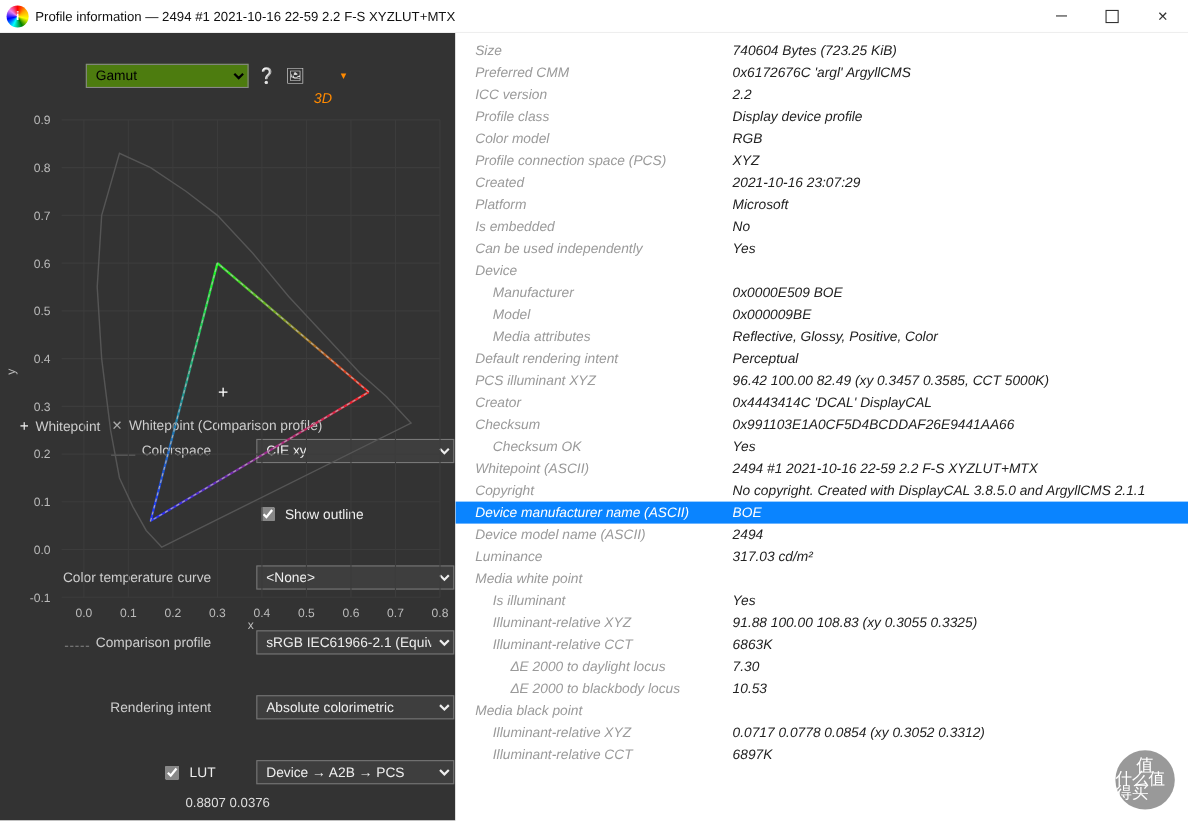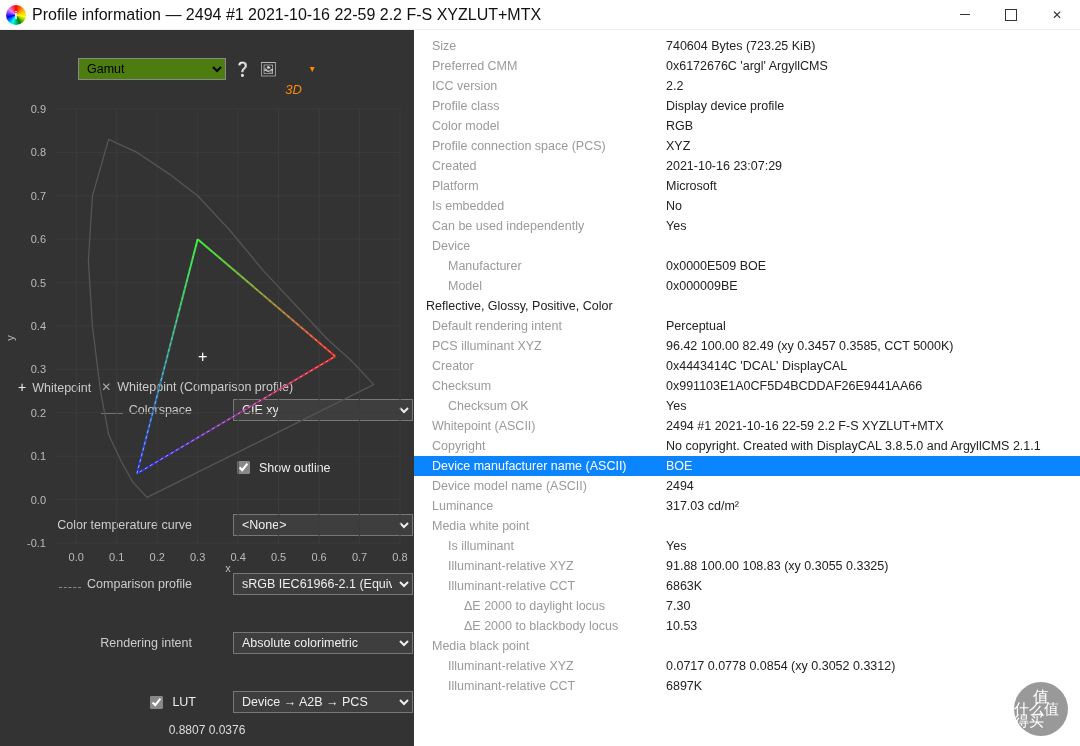--- a/index.html
+++ b/index.html
@@ -1,30 +1,30 @@
 <!DOCTYPE html>
 <html><head>
 <meta charset="utf-8">
 <style>
   * { box-sizing: border-box; font-family: "Segoe UI", Arial, sans-serif; }
   html, body { margin:0; padding:0; width:1080px; height:746px; background:#fff; overflow:hidden; }
 
   .titlebar { height:30px; display:flex; align-items:center; background:#fff; border-bottom:1px solid #eee; }
   .titlebar .app-icon { width:20px; height:20px; margin:0 6px; border-radius:50%; background:conic-gradient(red,orange,yellow,green,cyan,blue,violet,red);
     display:flex; align-items:center; justify-content:center; color:#fff; font-weight:bold; font-size:11px; }
-  .titlebar .title { font-size:16px; color:#111; flex:1; }
+  .titlebar .title { font-size:12px; color:#111; flex:1; }
   .win-controls { display:flex; height:30px; }
   .win-btn { width:46px; display:flex; align-items:center; justify-content:center; font-size:12px; color:#333; }
   .win-btn.min::before { content:""; display:block; width:10px; height:1px; background:#333;}
   .win-btn.max::before { content:""; display:block; width:10px; height:10px; border:1px solid #333;}
   .win-btn.close::before { content:"✕"; }
 
   .body-row { display:flex; height:716px; }
   .left-pane { width:414px; background:#333; color:#ccc; display:flex; flex-direction:column; }
-  .right-pane { flex:1; background:#fff; overflow:auto; padding-top:6px;}
+  .right-pane { flex:1; background:#fff; overflow:auto; padding-top:6px;font-style:italic;}
 
   .top-toolbar { display:flex; align-items:center; gap:8px; padding:10px 12px 6px 78px;}
   .gamut-select { width:148px; height:22px; background:#4d7c0f; color:#000; border:1px solid #888; font-size:12.5px; padding:2px 4px;}
   .tool-icon { color:#ddd; font-size:14px;}
   .tool-3d { color:#ff8a00; font-weight:normal; font-style:italic; font-size:13px;margin-top:42px;}
 
   .chart-area { position:relative; height:470px; }
   .chart-area svg { position:absolute; inset:0; }
   .axis-label { font-size:11px; fill:#bbb; }
   .tick { font-size:11px; fill:#bbb; }
@@ -231,20 +231,21 @@
       </div>
       <div class="info-row indent1">
         <div class="k">Manufacturer</div>
         <div class="v">0x0000E509 BOE</div>
       </div>
       <div class="info-row indent1">
         <div class="k">Model</div>
         <div class="v">0x000009BE</div>
       </div>
       <div class="info-row indent1">
+        <div class="k">Media attributes</div>
         <div class="v">Reflective, Glossy, Positive, Color</div>
       </div>
       <div class="info-row">
         <div class="k">Default rendering intent</div>
         <div class="v">Perceptual</div>
       </div>
       <div class="info-row">
         <div class="k">PCS illuminant XYZ</div>
         <div class="v">96.42 100.00  82.49 (xy 0.3457 0.3585, CCT 5000K)</div>
       </div>

